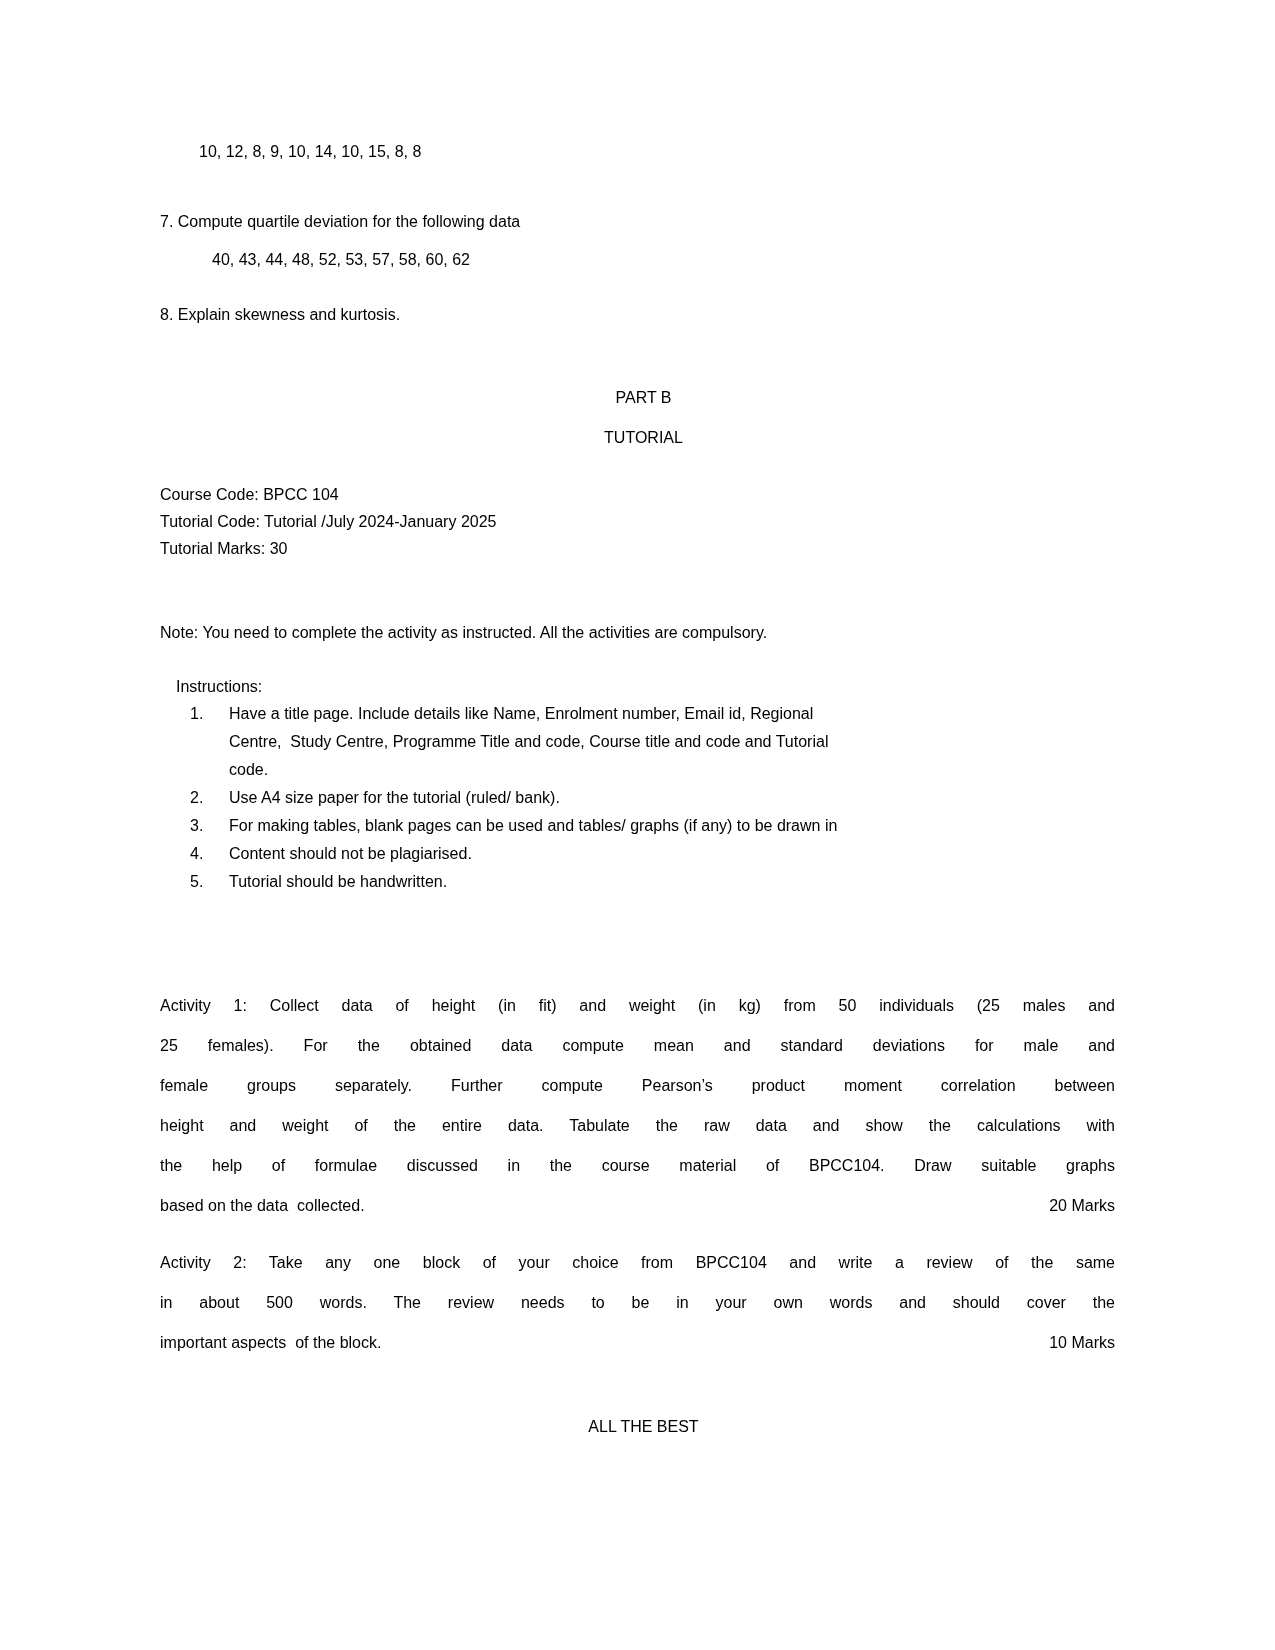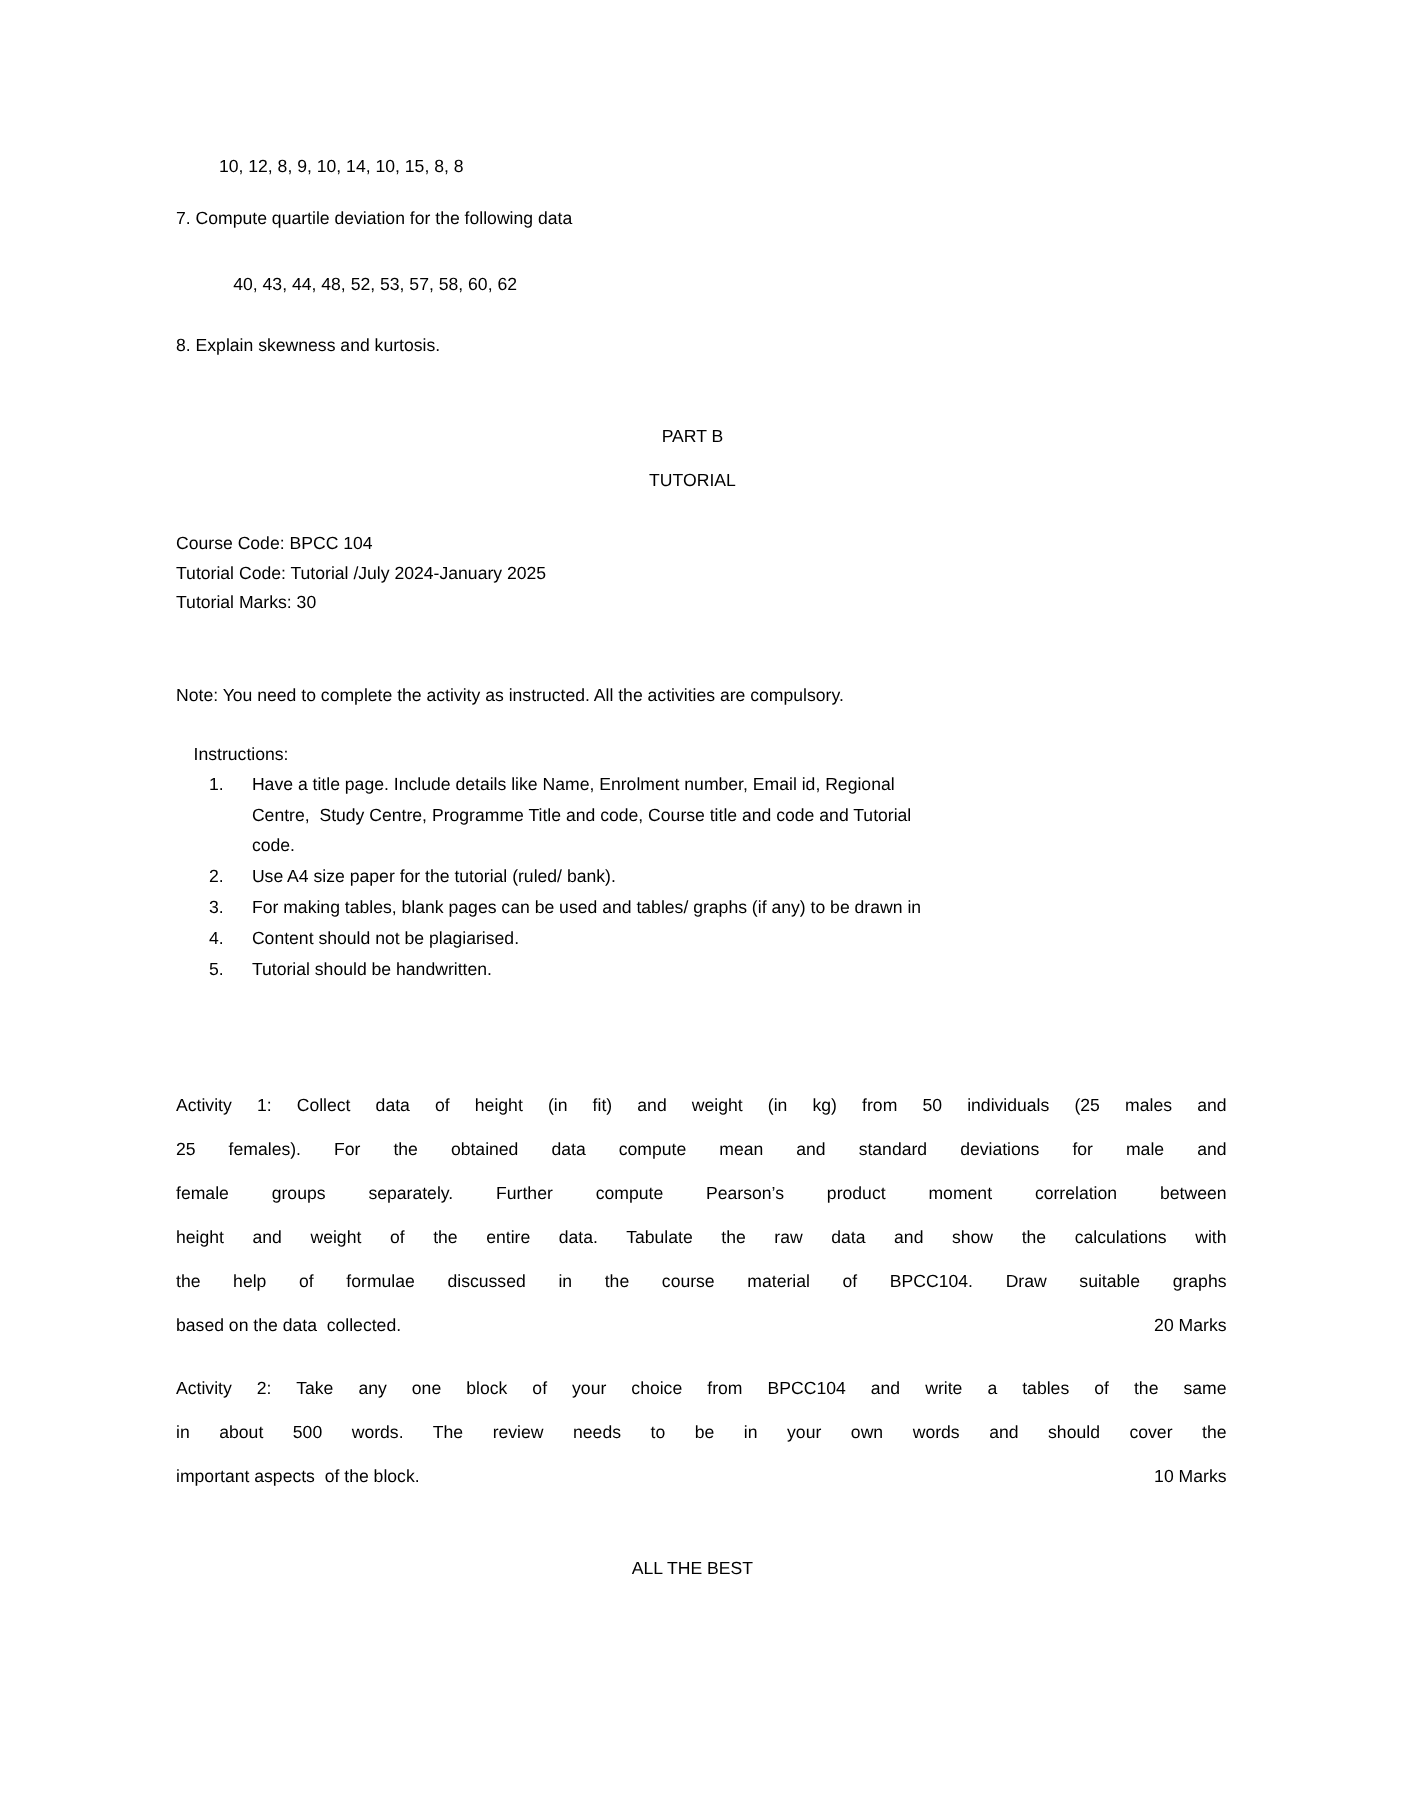--- a/index.html
+++ b/index.html
@@ -9,21 +9,21 @@
     height: 1650px;
     background: #ffffff;
     color: #000000;
     font-family: "Liberation Sans", sans-serif;
     font-size: 16px;
     overflow: hidden;
   }
   .abs { position: absolute; }
   .line27 { line-height: 27px; }
   .pre { white-space: pre; }
-  .center-block { left: 152px; width: 955px; text-align: center; }
+  .center-block { left: 166px; width: 955px; text-align: center; }
   .right-block { left: 160px; width: 955px; text-align: left; }
   .pad-r17 { padding-right: 17px; }
   .pad-r20 { padding-right: 20px; }
 
   
   .ins-list { left: 190px; width: 925px; line-height: 28px; }
   .ins-item { display: flex; align-items: flex-start; }
   .ins-num { flex: 0 0 39px; white-space: pre; }
   .ins-text { flex: 1 1 auto; }
   .ins-line { white-space: pre; }
@@ -35,21 +35,21 @@
   .marks-row .txt { white-space: pre; }
   .marks-row .marks { white-space: pre; }
 </style>
 </head>
 <body>
 
 <div class="page">
 
   <div class="abs line27 pre" style="top:138px; left:199px;">10, 12, 8, 9, 10, 14, 10, 15, 8, 8</div>
 
-  <div class="abs line27" style="top:186px; left:160px;">7. Compute quartile deviation for the following data</div>
+  <div class="abs line27" style="top:208px; left:160px;">7. Compute quartile deviation for the following data</div>
 
   <div class="abs line27 pre" style="top:246px; left:212px;">40, 43, 44, 48, 52, 53, 57, 58, 60, 62</div>
 
   <div class="abs line27" style="top:301px; left:160px;">8. Explain skewness and kurtosis.</div>
 
   <div class="abs line27 center-block" style="top:384px;">PART B</div>
 
   <div class="abs line27 center-block" style="top:424px;">TUTORIAL</div>
 
   <div class="abs line27 right-block" style="top:481px;">
@@ -109,21 +109,21 @@
     <div class="jline">female groups separately. Further compute Pearson’s product moment correlation between</div>
     <div class="jline">height and weight of the entire data. Tabulate the raw data and show the calculations with</div>
     <div class="jline">the help of  formulae discussed in the course material of BPCC104. Draw suitable graphs</div>
     <div class="marks-row">
       <span class="txt">based on the data  collected.</span>
       <span class="marks">20 Marks</span>
     </div>
   </div>
 
   <div class="abs act" style="top:1243px;">
-    <div class="jline">Activity 2: Take any one block of your choice from BPCC104 and write a tables of the same</div>
+    <div class="jline">Activity 2: Take any one block of your choice from BPCC104 and write a review of the same</div>
     <div class="jline">in   about 500 words. The review needs to be in your own words and should cover the</div>
     <div class="marks-row">
       <span class="txt">important aspects  of the block.</span>
       <span class="marks">10 Marks</span>
     </div>
   </div>
 
   <div class="abs line27 center-block" style="top:1413px;">ALL THE BEST</div>
 
 </div>

